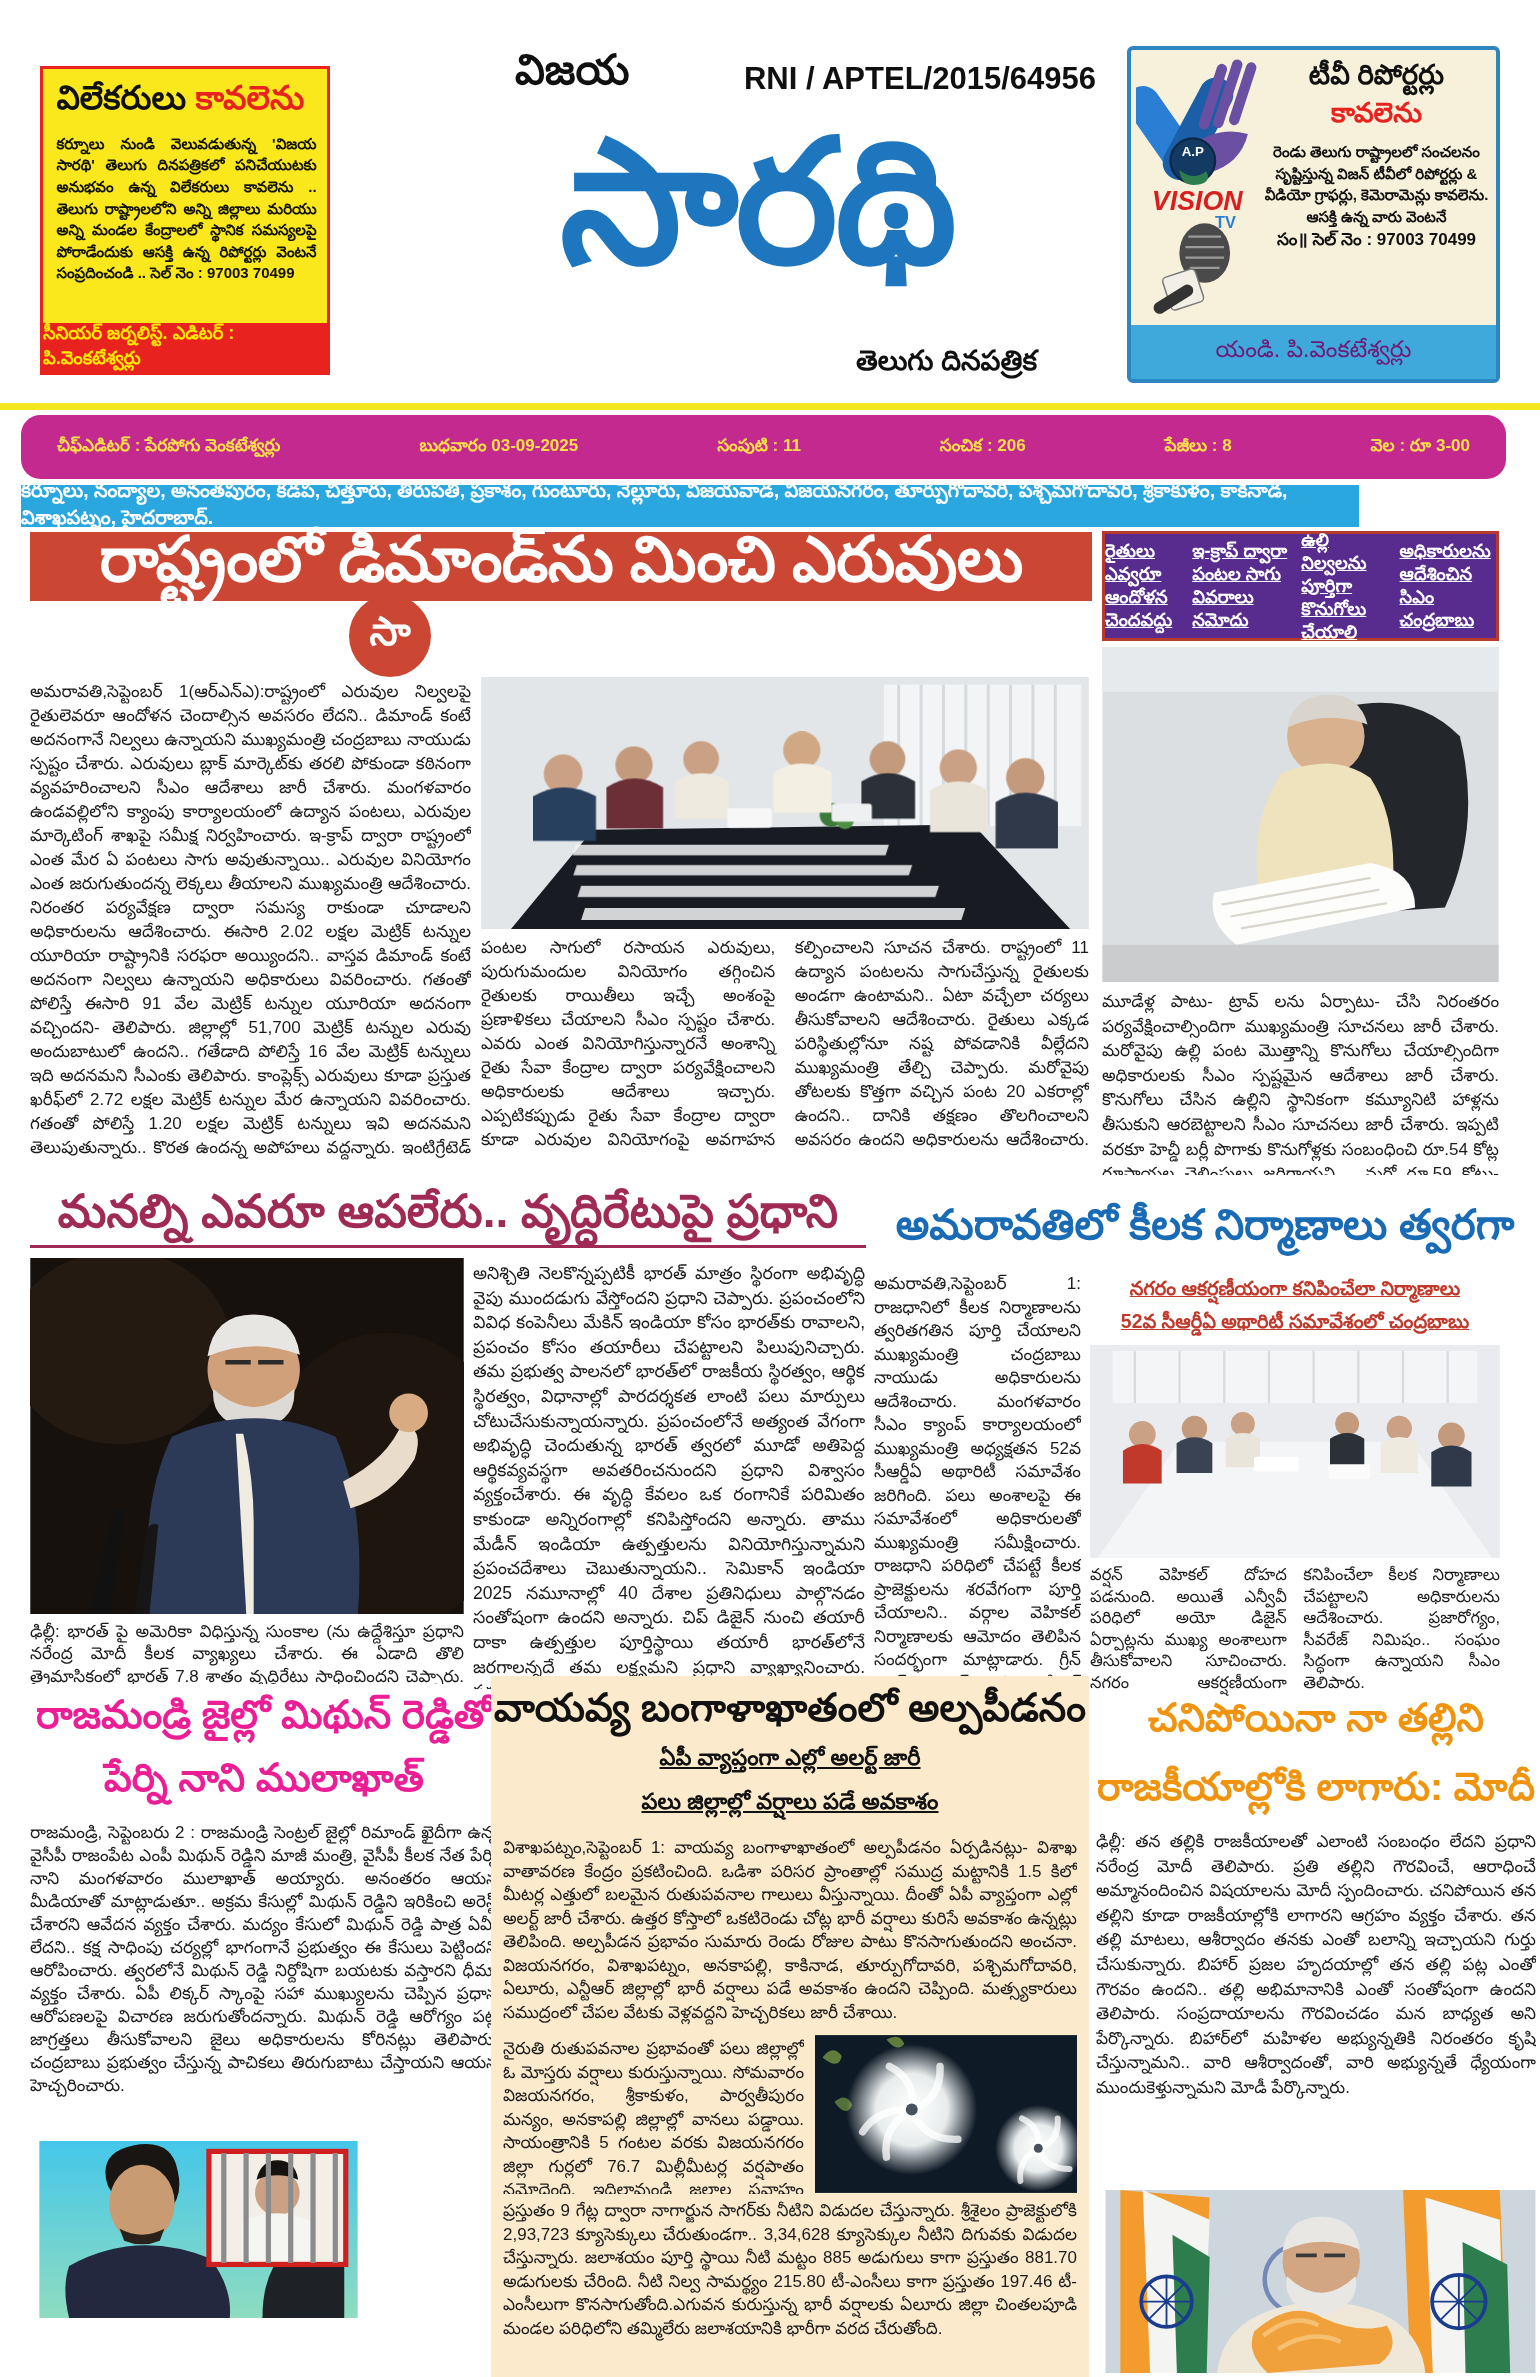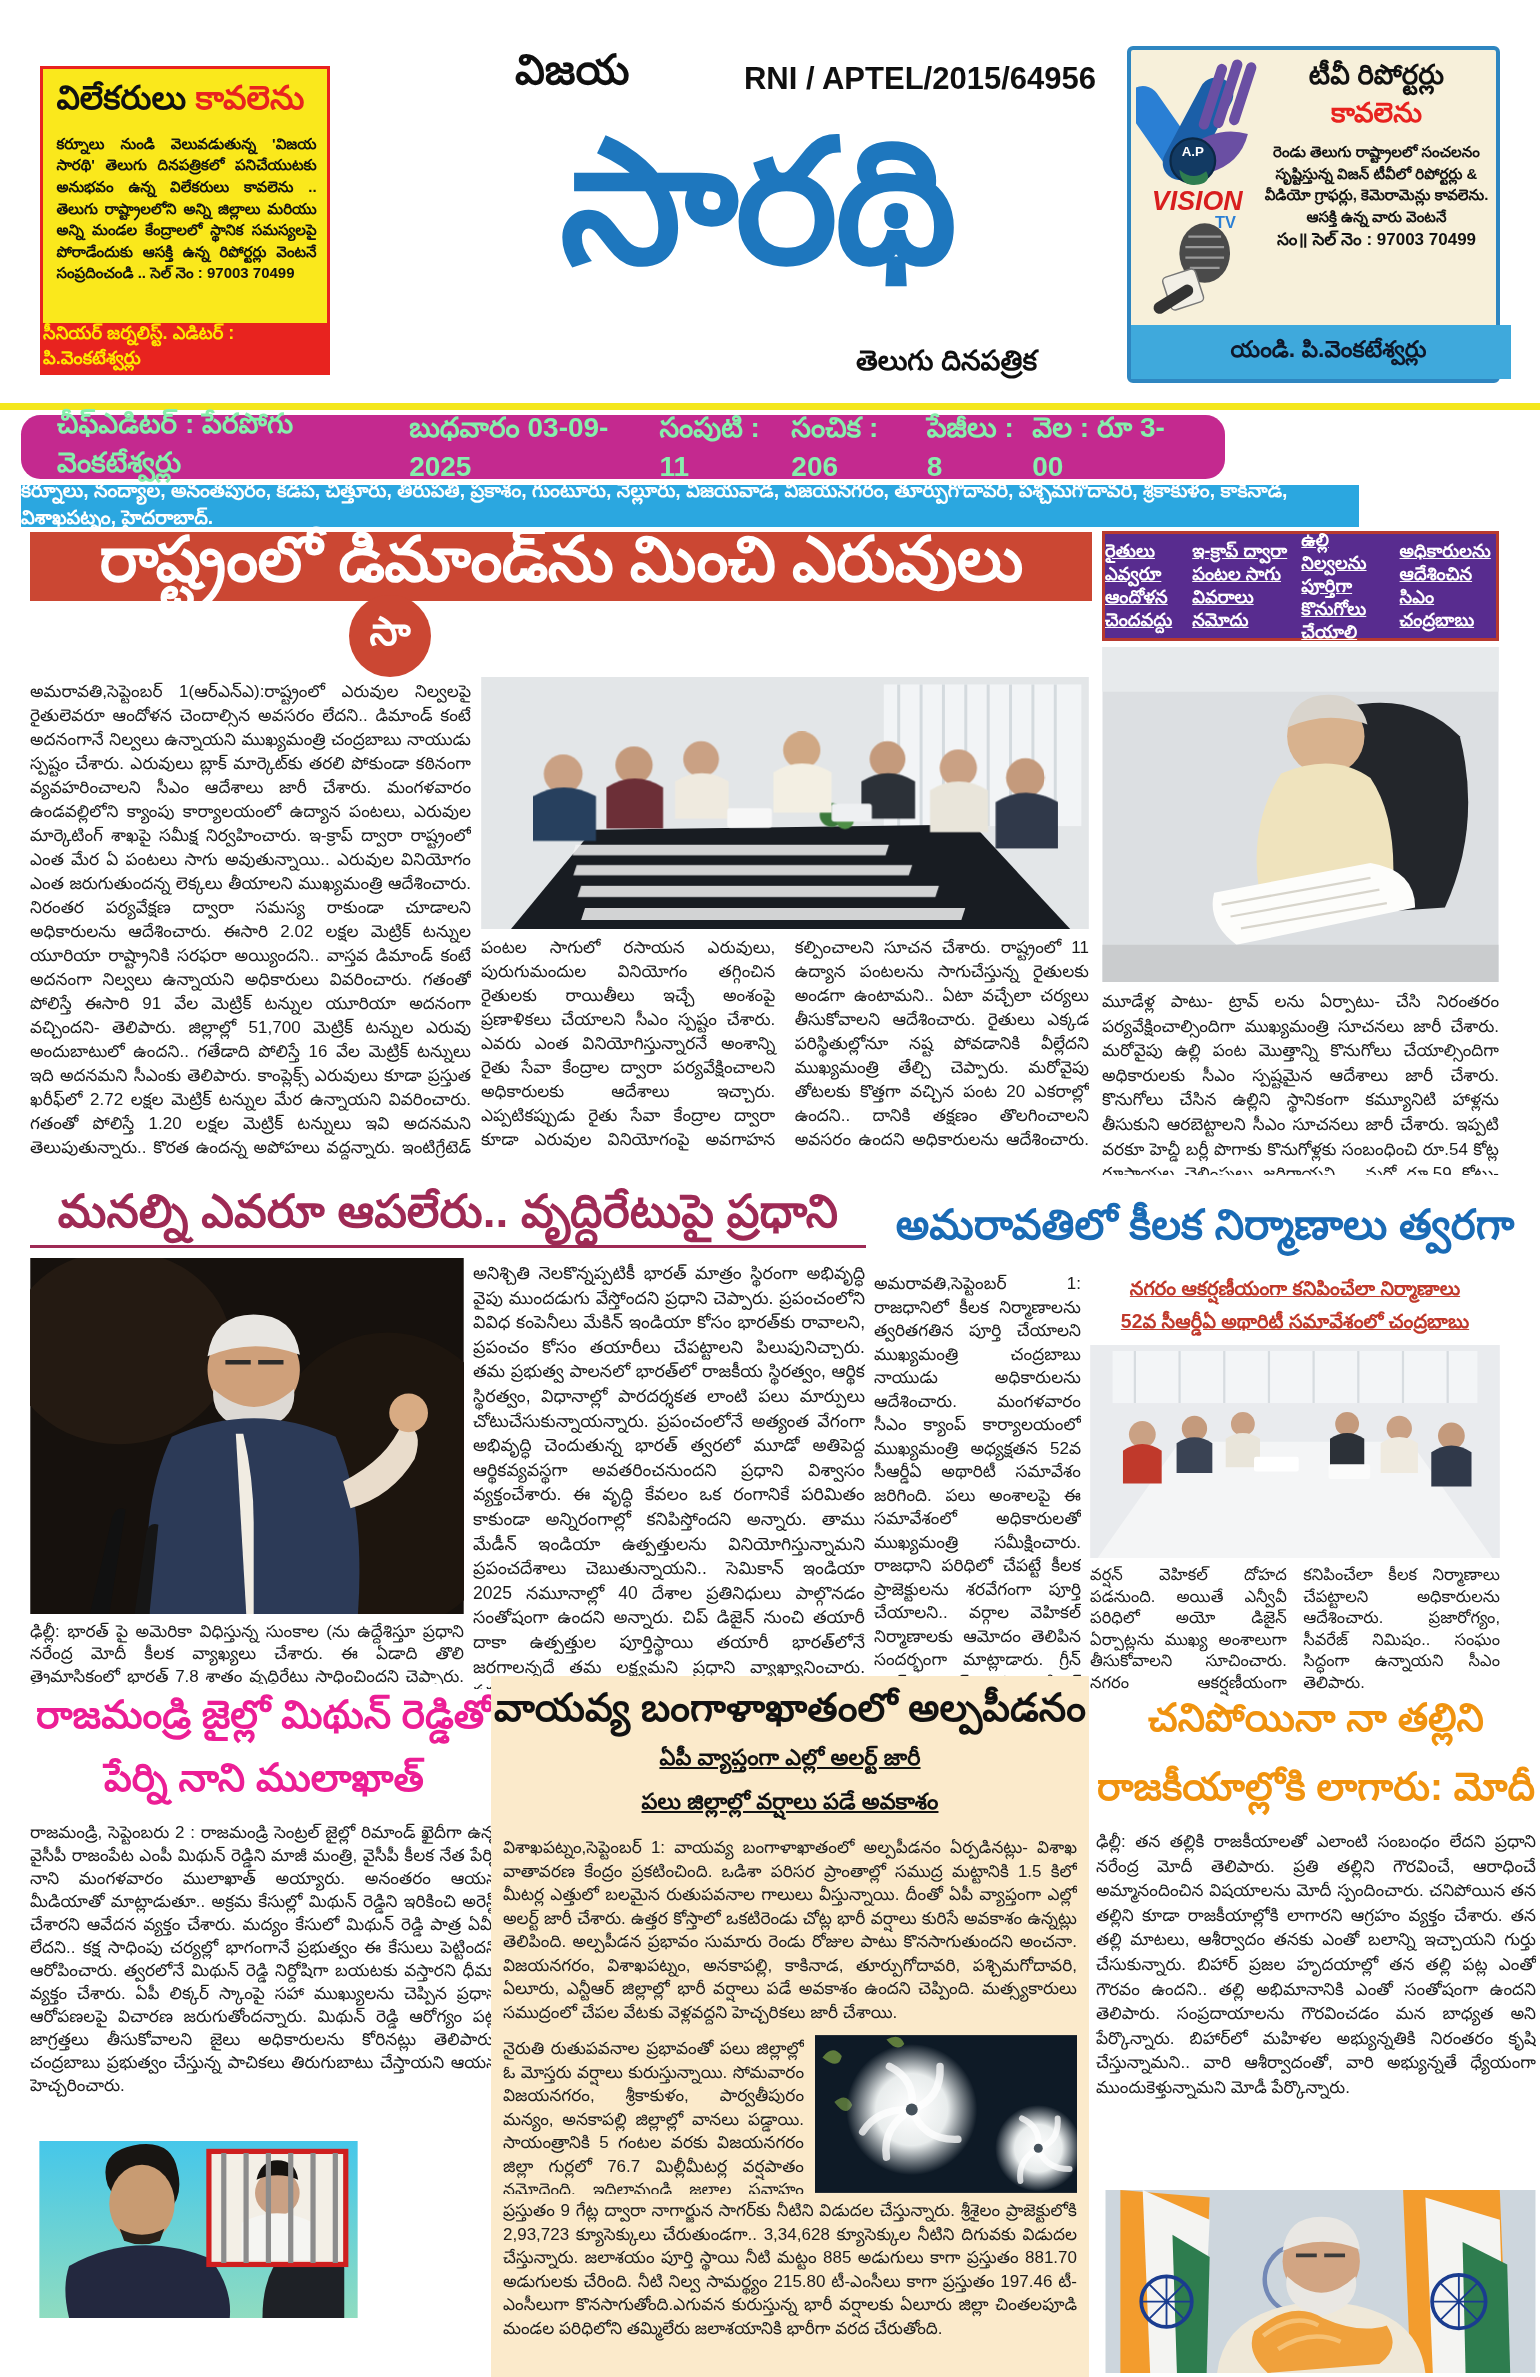--- a/index.html
+++ b/index.html
@@ -19,27 +19,27 @@
   #mh-rni{position:absolute;right:30px;top:31px;font-size:31px;font-weight:800;color:#101010;}
   #mh-main{position:absolute;left:0;top:60px;width:100%;text-align:center;font-size:173px;line-height:224px;
     font-weight:800;color:#1e77be;letter-spacing:-3px;}
   #mh-tag{position:absolute;right:89px;bottom:4.5px;font-size:28px;font-weight:700;color:#101010;}
   #right-ad{left:1127px;top:46px;width:373px;height:337px;background:#f7f0da;border:4.5px solid #2e86c1;border-radius:6px;box-sizing:border-box;}
   #ra-txt{position:absolute;left:130px;top:9px;width:231px;}
   #ra-txt .t1{font-size:27.6px;font-weight:800;color:#111;text-align:center;}
   #ra-txt .t2{font-size:27.6px;font-weight:800;color:#e8231f;text-align:center;}
   #ra-txt .bd{margin-top:6px;font-size:15px;line-height:21.6px;font-weight:600;color:#111;text-align:center;}
   #ra-txt .ph{margin-top:3px;font-size:17px;font-weight:800;color:#111;text-align:center;}
-  #right-ad .ftr{position:absolute;left:0;bottom:0;width:100%;height:54px;background:#3fa9dc;color:#0f172a;
-    font-size:23px;font-weight:700;display:flex;align-items:center;justify-content:center;padding-left:15px;}
+  #right-ad .ftr{position:absolute;left:0;bottom:0;width:100%;height:54px;background:#3fa9dc;color:#701a75;
+    font-size:23px;font-weight:400;display:flex;align-items:center;justify-content:center;}
   
   #yellow-line{left:0;top:403px;width:1541px;height:6.7px;background:#f4e71d;}
-  #pink-bar{left:21px;top:415px;width:1204px;height:64px;background:#c4298f;border-radius:19.4px;color:#86efac;
+  #pink-bar{left:21px;top:415px;width:1485px;height:64px;background:#c4298f;border-radius:19.4px;color:#fde047;
     display:flex;align-items:center;justify-content:space-between;padding:0 36px;box-sizing:border-box;
-    font-size:28px;font-weight:800;}
+    font-size:17px;font-weight:800;}
   #blue-bar{left:21px;top:485px;width:1338px;height:42px;background:#2ba7e0;border-radius:0;color:#fff;
     display:flex;align-items:center;justify-content:center;font-size:19.4px;font-weight:700;}
   
   #lead-headline-box{left:30px;top:532px;width:1062px;height:69px;background:#cb4733;display:flex;
     align-items:center;justify-content:center;color:#fff;font-size:63px;font-weight:800;letter-spacing:-0.7px;}
   #purple-box{left:1102px;top:531px;width:397px;height:110px;background:#582c8f;border:3.7px solid #b8392e;
     box-sizing:border-box;display:flex;align-items:center;justify-content:center;gap:3px;}
   #purple-box span{color:#fff;font-size:18px;font-weight:700;text-decoration:underline;line-height:23px;}
   #sa-emblem{left:349px;top:595px;width:82px;height:82px;border-radius:50%;background:#cb4733;
     display:flex;align-items:center;justify-content:center;color:#fff;font-size:40px;font-weight:800;}

